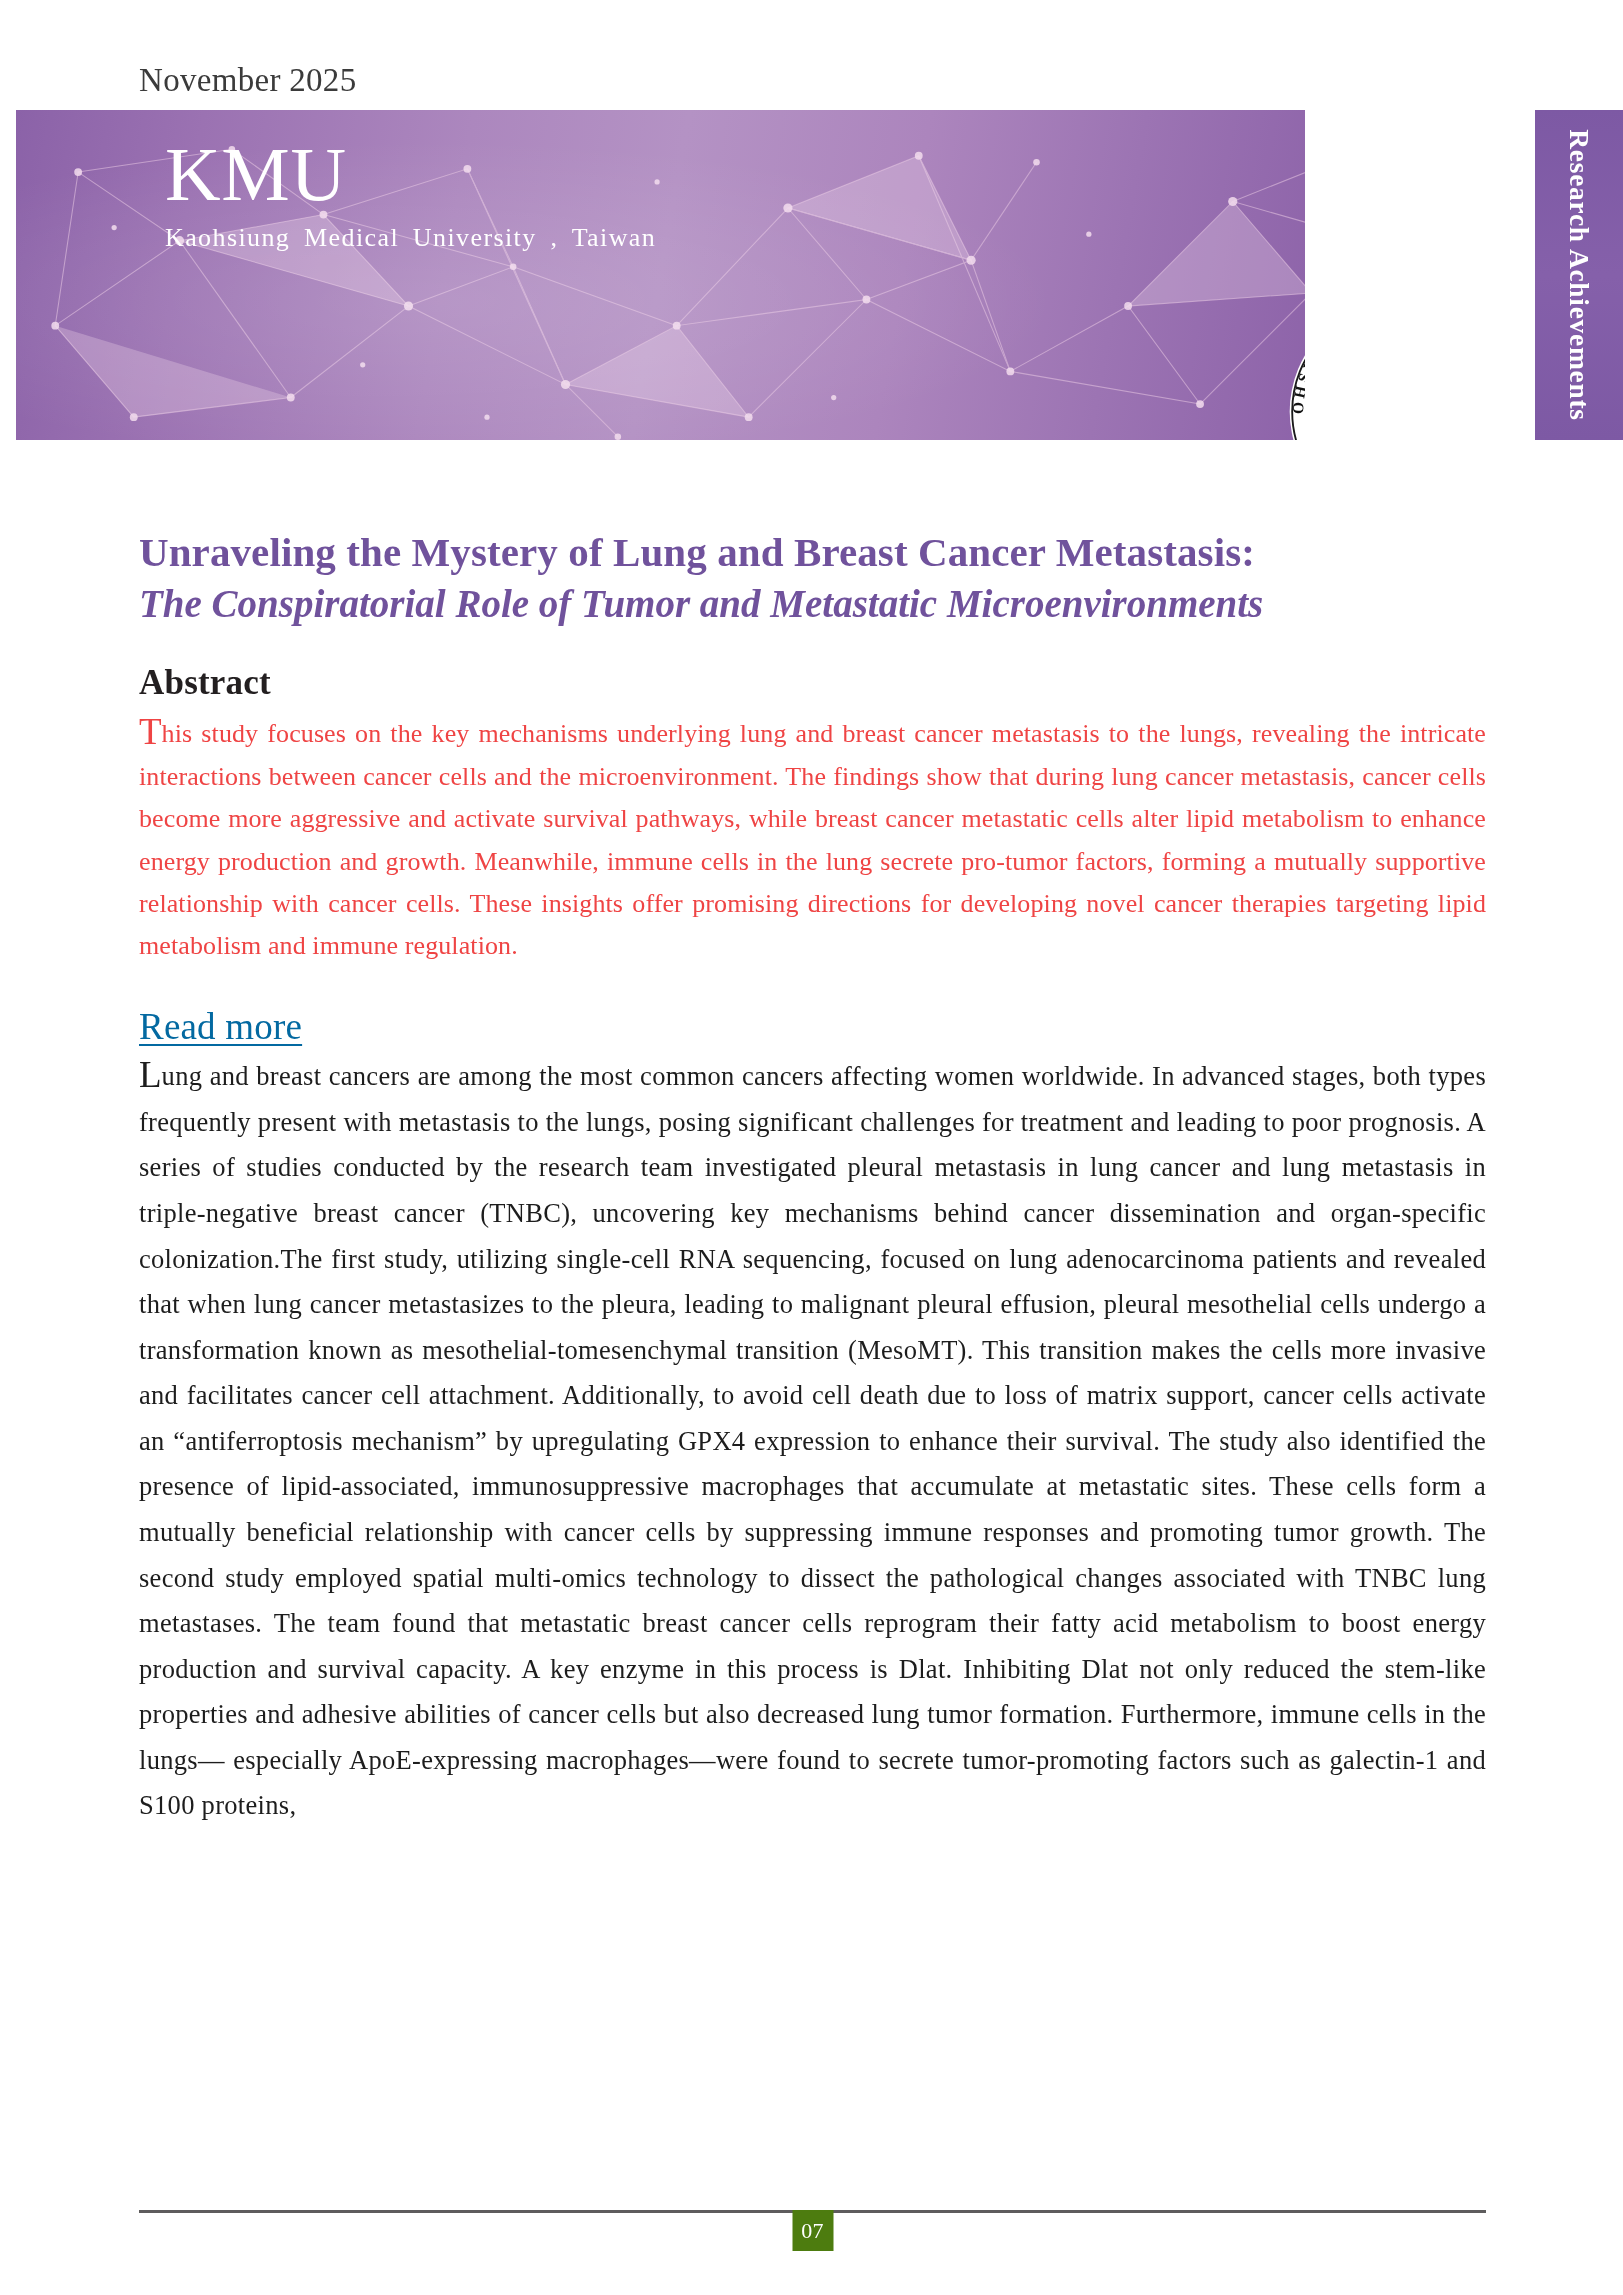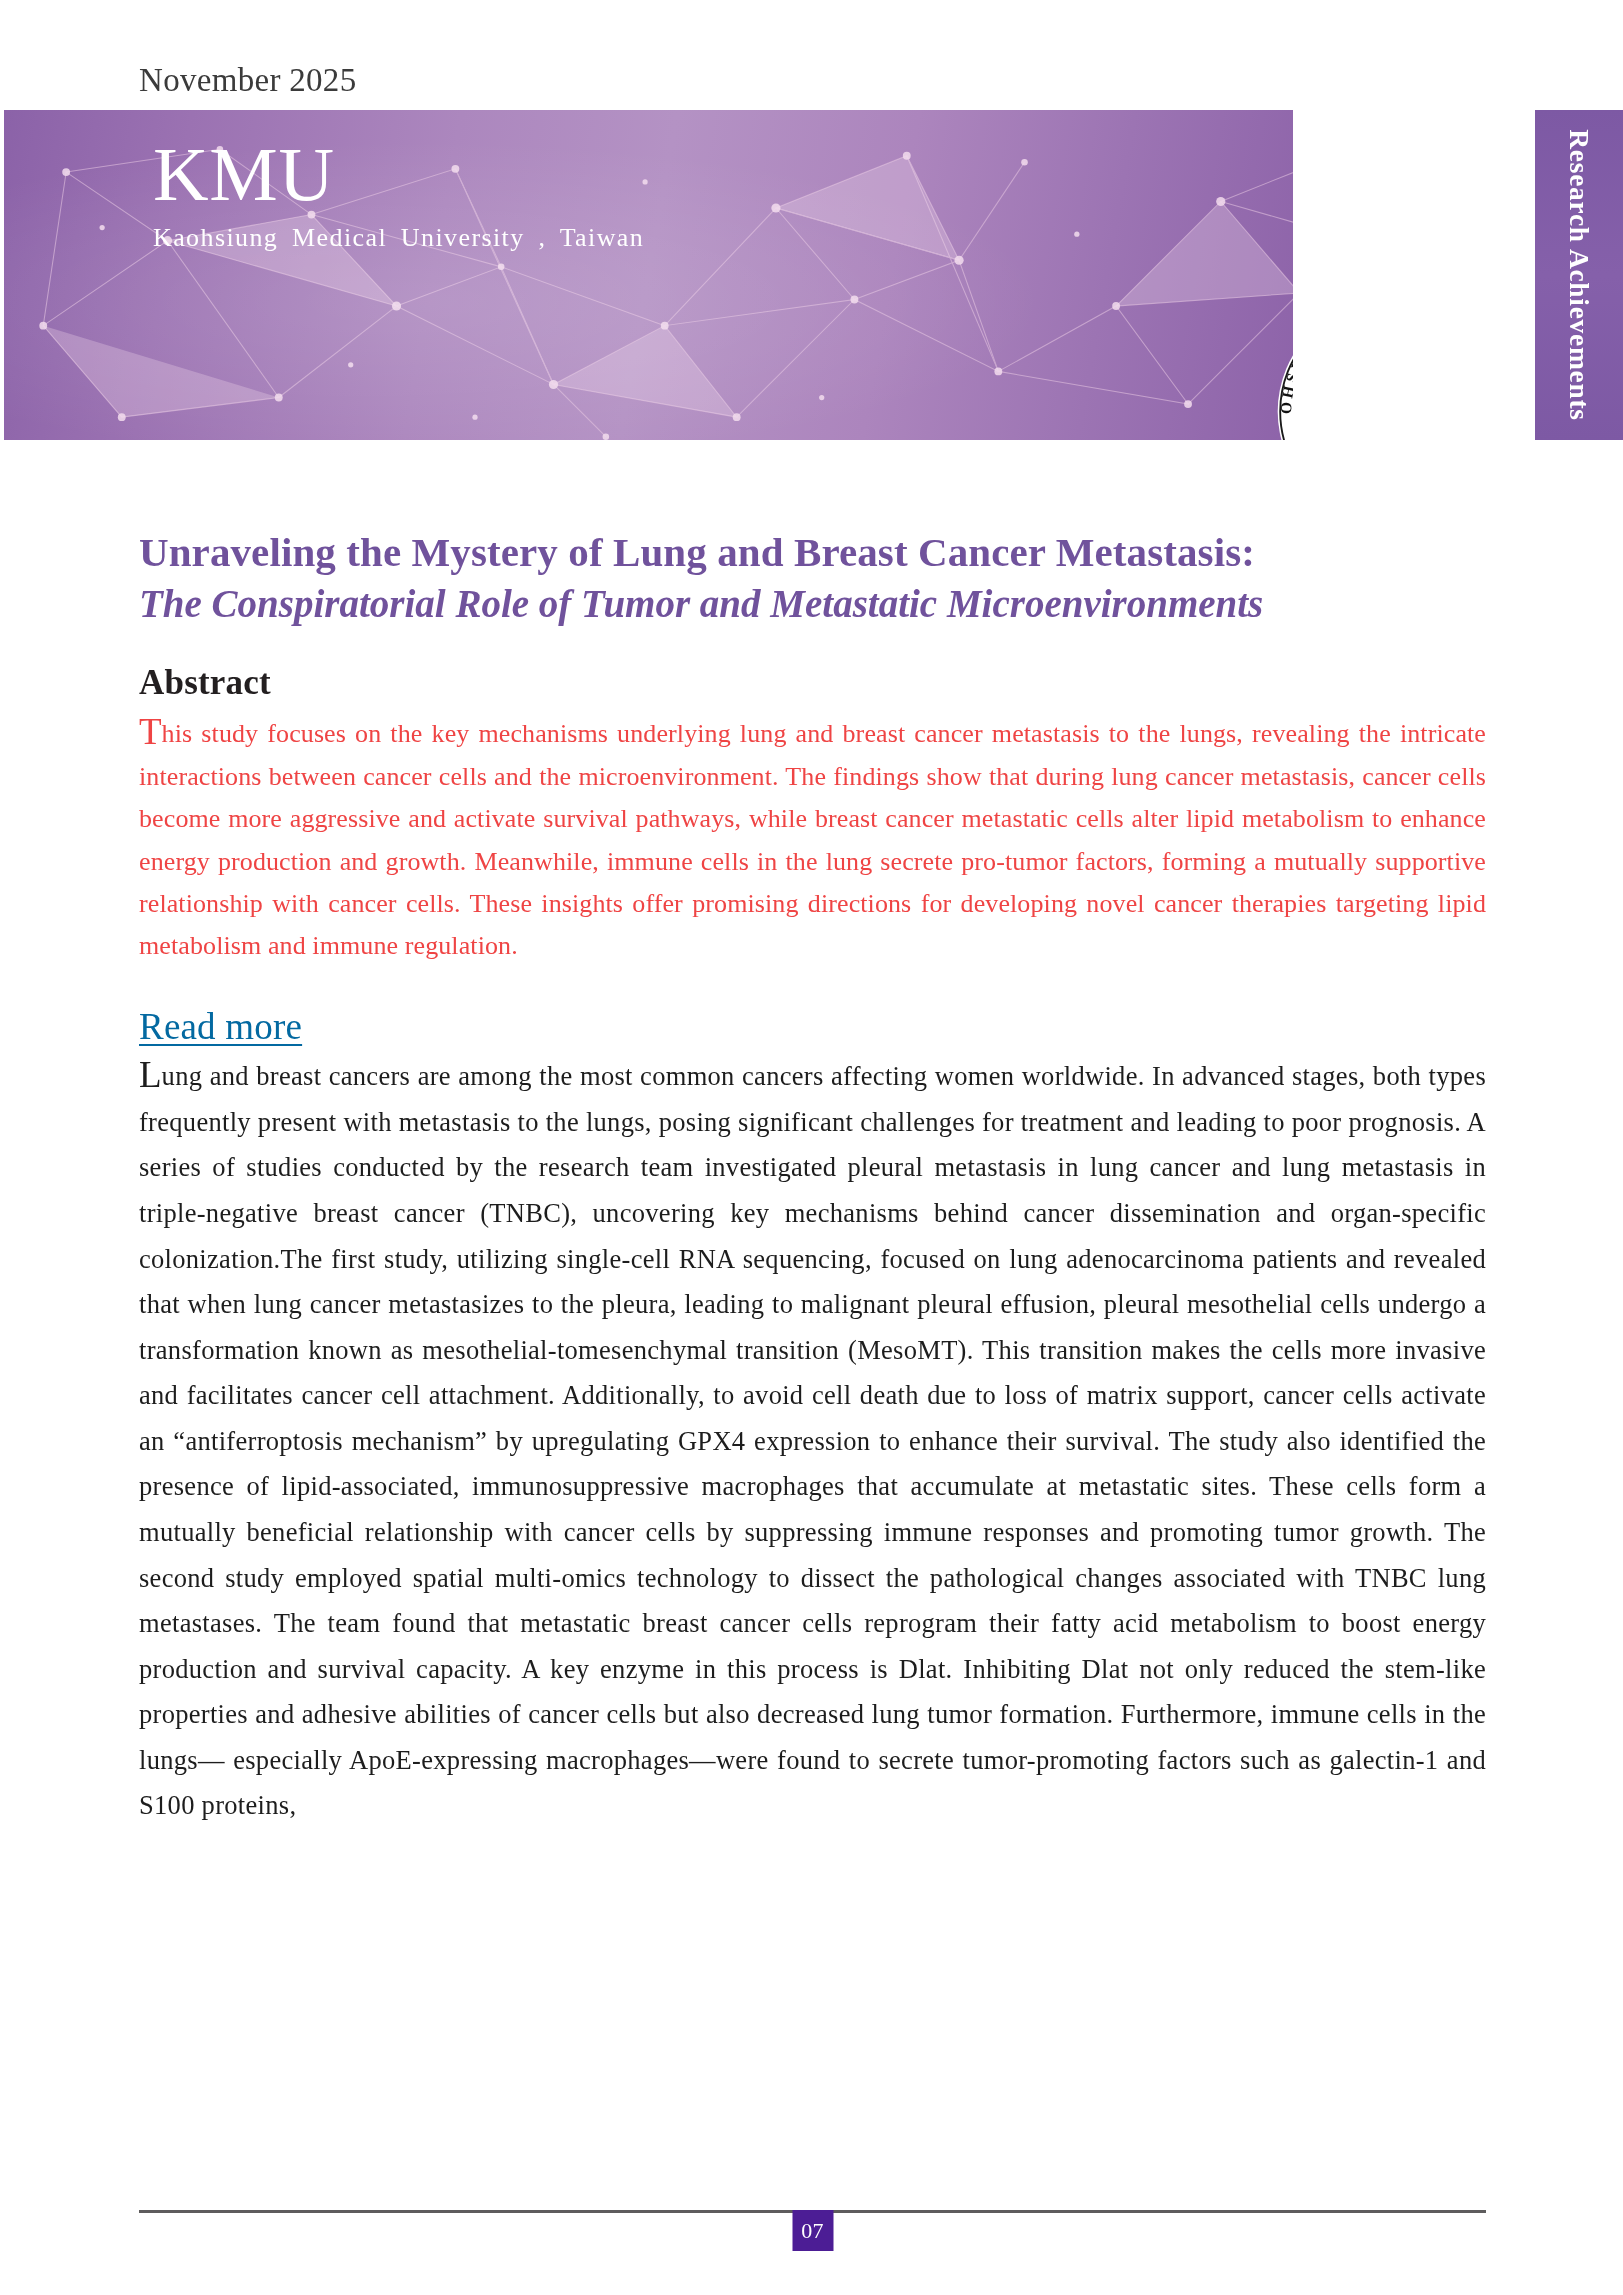--- a/index.html
+++ b/index.html
@@ -22,21 +22,21 @@
     top: 62px;
     font-size: 33px;
     color: #3b3b3b;
     letter-spacing: 0.3px;
     white-space: nowrap;
   }
 
   
   .banner {
     position: absolute;
-    left: 4px;
+    left: 16px;
     top: 110px;
     width: 1289px;
     height: 330px;
     overflow: hidden;
     background: linear-gradient(100deg,
         #8B62A8 0%,
         #9B72B2 14%,
         #AC87BE 34%,
         #B492C4 50%,
         #AC85BD 68%,
@@ -210,21 +210,21 @@
     height: 3.3px;
     background: #5e5c5d;
   }
   .page-box {
     position: absolute;
     left: 50%;
     transform: translateX(-50%);
     top: 0px;
     width: 41px;
     height: 41px;
-    background: #4c1d95;
+    background: #4d7c0f;
     color: #ffffff;
     display: flex;
     align-items: center;
     justify-content: center;
     font-size: 22px;
     letter-spacing: 0.3px;
   }
 </style>
 </head>
 <body>

